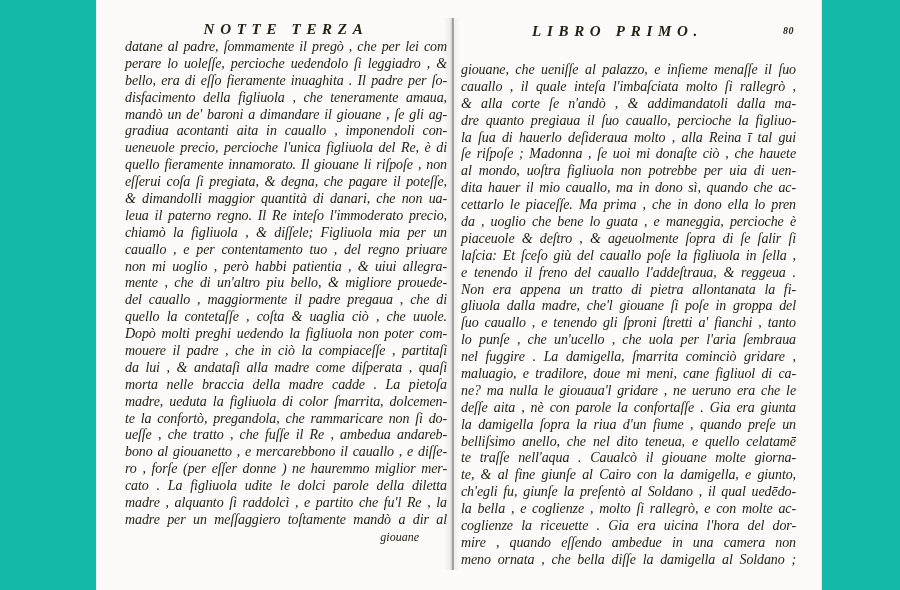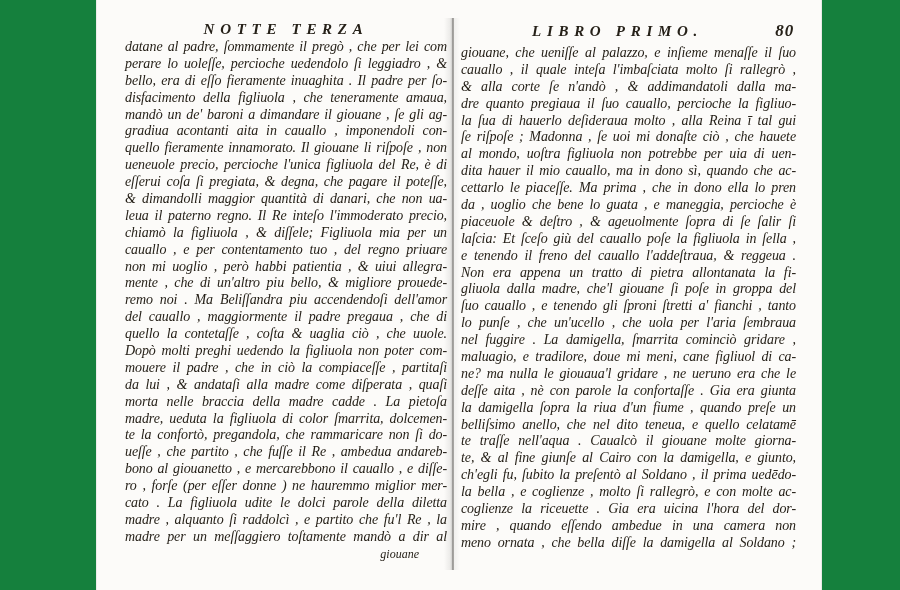--- a/index.html
+++ b/index.html
@@ -1,18 +1,18 @@
 <!DOCTYPE html>
 <html style="--paper: #fcfbf9; --ink: #262119; --background: #ffffff; --gutter_line: #6e6c68;"><head>
 <meta charset="utf-8">
 <style>
   html,body{margin:0;padding:0;background:#ffffff;}
   .canvas{
     position:relative;width:900px;height:590px;overflow:hidden;
-    background:#15803d;
+    background:#14b8a6;
     font-family:"Liberation Serif","DejaVu Serif",serif;
     color:var(--ink,#262119);
   }
   .paper{
     position:absolute;left:96px;top:0;width:724px;height:590px;
     background:var(--paper,#fcfbf9);
     border-left:1px solid #ececea;
     border-right:1px solid #e9e8e5;
   }
   .gutter{
@@ -27,25 +27,25 @@
   .col-left{left:125px;top:20px;width:322px;}
   .col-right{left:461px;top:22px;width:335px;}
   .running-head{
     text-align:center;font-size:15px;letter-spacing:0.38em;
     font-weight:bold;height:18px;line-height:18px;
     white-space:nowrap;overflow:visible;
   }
   .head-row{position:relative;height:18px;}
   .head-row .running-head{position:absolute;left:0;right:22px;}
   .page-number{
-    position:absolute;right:2px;top:0;font-size:17px;font-weight:bold;
+    position:absolute;right:2px;top:0;font-size:10px;font-weight:bold;
     line-height:18px;letter-spacing:0.05em;
   }
   .textblock{margin-top:1px;}
-  .col-right .textblock{margin-top:5px;font-style:italic;}
+  .col-right .textblock{margin-top:22px;font-style:italic;}
   .line{
     font-size:14px;line-height:16.9px;height:16.9px;
     text-align:justify;text-align-last:justify;
     letter-spacing:-0.1px;word-spacing:0.04em;
     white-space:nowrap;
   }
   .catchword{font-size:12px;line-height:16.9px;text-align:right;}
   .col-left .catchword{padding-right:28px;}
   .col-right .catchword{padding-right:46px;margin-top:40px;}
 </style>
@@ -58,39 +58,38 @@
 
   <div class="col col-left">
     <div class="running-head">NOTTE TERZA</div>
     <div class="textblock">
         <div class="line">datane al padre, ſommamente il pregò , che per lei com</div>
         <div class="line">perare lo uoleſſe, percioche uedendolo ſi leggiadro , &amp;</div>
         <div class="line">bello, era di eſſo fieramente inuaghita . Il padre per ſo-</div>
         <div class="line">disfacimento della figliuola , che teneramente amaua,</div>
         <div class="line">mandò un de' baroni a dimandare il giouane , ſe gli ag-</div>
         <div class="line">gradiua acontanti aita in cauallo , imponendoli con-</div>
+        <div class="line">ueneuole precio, percioche l'unica figliuola del Re, è di</div>
         <div class="line">quello fieramente innamorato. Il giouane li riſpoſe , non</div>
-        <div class="line">ueneuole precio, percioche l'unica figliuola del Re, è di</div>
         <div class="line">eſſerui coſa ſi pregiata, &amp; degna, che pagare il poteſſe,</div>
         <div class="line">&amp; dimandolli maggior quantità di danari, che non ua-</div>
         <div class="line">leua il paterno regno. Il Re inteſo l'immoderato precio,</div>
         <div class="line">chiamò la figliuola , &amp; diſſele; Figliuola mia per un</div>
         <div class="line">cauallo , e per contentamento tuo , del regno priuare</div>
         <div class="line">non mi uoglio , però habbi patientia , &amp; uiui allegra-</div>
         <div class="line">mente , che di un'altro piu bello, &amp; migliore prouede-</div>
-        <div class="line">remo noi . Ma Beliſſandra piu accendendoſi dell'amor</div>
         <div class="line">del cauallo , maggiormente il padre pregaua , che di</div>
         <div class="line">quello la contetaſſe , coſta &amp; uaglia ciò , che uuole.</div>
         <div class="line">Dopò molti preghi uedendo la figliuola non poter com-</div>
         <div class="line">mouere il padre , che in ciò la compiaceſſe , partitaſi</div>
         <div class="line">da lui , &amp; andataſi alla madre come diſperata , quaſi</div>
         <div class="line">morta nelle braccia della madre cadde . La pietoſa</div>
         <div class="line">madre, ueduta la figliuola di color ſmarrita, dolcemen-</div>
         <div class="line">te la confortò, pregandola, che rammaricare non ſi do-</div>
-        <div class="line">ueſſe , che partito , che fuſſe il Re , ambedua andareb-</div>
+        <div class="line">ueſſe , che tratto , che fuſſe il Re , ambedua andareb-</div>
         <div class="line">bono al giouanetto , e mercarebbono il cauallo , e diſſe-</div>
         <div class="line">ro , forſe (per eſſer donne ) ne hauremmo miglior mer-</div>
         <div class="line">cato . La figliuola udite le dolci parole della diletta</div>
         <div class="line">madre , alquanto ſi raddolcì , e partito che fu'l Re , la</div>
         <div class="line">madre per un meſſaggiero toſtamente mandò a dir al</div>
       </div>
     <div class="catchword">giouane</div>
   </div>
 
   <div class="col col-right">
@@ -117,21 +116,21 @@
         <div class="line">ſuo cauallo , e tenendo gli ſproni ſtretti a' fianchi , tanto</div>
         <div class="line">lo punſe , che un'ucello , che uola per l'aria ſembraua</div>
         <div class="line">nel fuggire . La damigella, ſmarrita cominciò gridare ,</div>
         <div class="line">maluagio, e tradilore, doue mi meni, cane figliuol di ca-</div>
         <div class="line">ne? ma nulla le giouaua'l gridare , ne ueruno era che le</div>
         <div class="line">deſſe aita , nè con parole la confortaſſe . Gia era giunta</div>
         <div class="line">la damigella ſopra la riua d'un fiume , quando preſe un</div>
         <div class="line">belliſsimo anello, che nel dito teneua, e quello celatamē</div>
         <div class="line">te traſſe nell'aqua . Caualcò il giouane molte giorna-</div>
         <div class="line">te, &amp; al fine giunſe al Cairo con la damigella, e giunto,</div>
-        <div class="line">ch'egli fu, ſubito la preſentò al Soldano , il prima uedēdo-</div>
+        <div class="line">ch'egli fu, giunſe la preſentò al Soldano , il qual uedēdo-</div>
         <div class="line">la bella , e coglienze , molto ſi rallegrò, e con molte ac-</div>
         <div class="line">coglienze la riceuette . Gia era uicina l'hora del dor-</div>
         <div class="line">mire , quando eſſendo ambedue in una camera non</div>
         <div class="line">meno ornata , che bella diſſe la damigella al Soldano ;</div>
       </div>
     <div class="catchword">Signor</div>
   </div>
 </div>
 
 </body></html>

